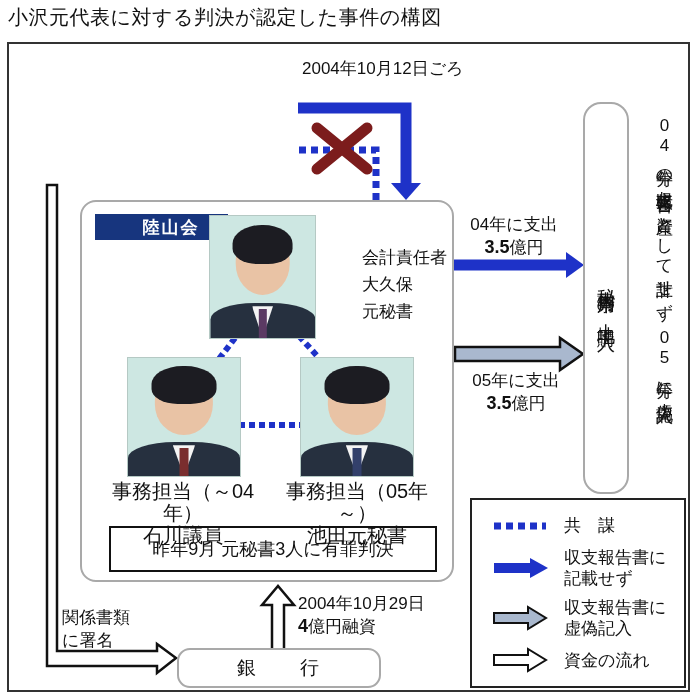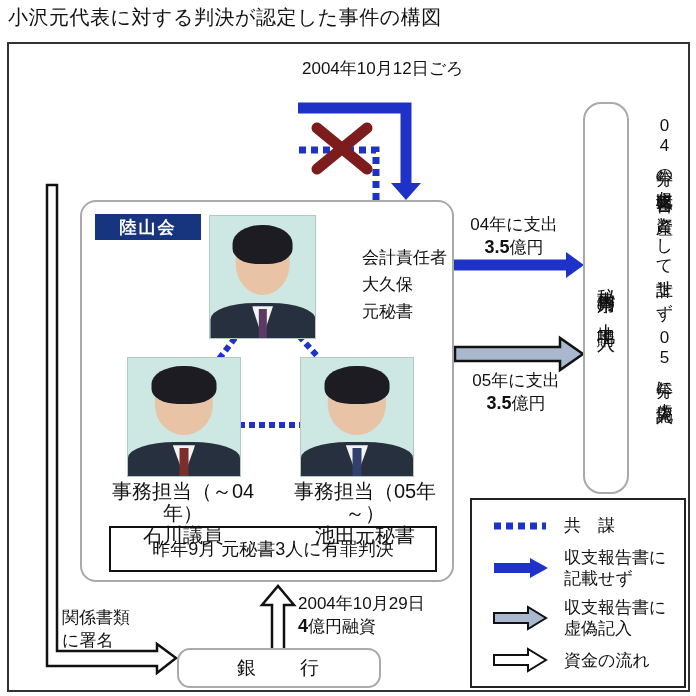--- a/index.html
+++ b/index.html
@@ -16,22 +16,22 @@
   .bank-box{left:177px;top:648px;width:200px;height:36px;border-radius:13px;display:flex;align-items:center;justify-content:center;
             font-size:19px;letter-spacing:2px;}
   .legend-box{left:470px;top:498px;width:216px;height:190px;border:2px solid #222;background:#fff;z-index:3;
               display:flex;flex-direction:column;justify-content:space-evenly;padding:4px 0 4px 20px;box-sizing:border-box;}
   .legend-row{display:flex;align-items:center;gap:16px;}
   .legend-label{font-size:17px;line-height:21px;}
   .svg-layer{left:0;top:0;width:696px;height:696px;z-index:1;pointer-events:none;}
   .txt{font-size:17px;line-height:23px;}
   .center{text-align:center;}
   .num{font-weight:bold;font-size:18px;}
-  .riku-label{left:13px;top:12px;width:106px;height:26px;background:#17357e;color:#fff;font-weight:bold;
-              font-size:17px;display:flex;align-items:center;justify-content:center;letter-spacing:2px;}
+  .riku-label{left:13px;top:12px;width:114px;height:26px;background:#17357e;color:#fff;font-weight:bold;
+              font-size:17px;display:flex;align-items:center;justify-content:center;letter-spacing:2px;padding-left:19px;}
   .vtext{writing-mode:vertical-rl;text-orientation:upright;}
   .side-note{left:622px;top:116px;height:352px;width:54px;font-size:17px;line-height:1.4;letter-spacing:1px;}
   .land-label{font-size:18px;letter-spacing:3px;}
   .photo{position:absolute;background:#cde7e2;border:1px solid #b5c9c4;overflow:hidden;}
   .photo .hair{position:absolute;top:7%;left:50%;transform:translateX(-50%);width:58%;height:32%;background:#1c1c22;border-radius:48% 48% 40% 40%;}
   .photo .head{position:absolute;top:13%;left:50%;transform:translateX(-50%);width:52%;height:52%;background:#e9c3a5;border-radius:46% 46% 50% 50%;}
   .photo .suit{position:absolute;bottom:-3%;left:50%;transform:translateX(-50%);width:100%;height:32%;background:#26303f;border-radius:42% 42% 0 0;}
   .photo .shirt{position:absolute;bottom:0;left:50%;transform:translateX(-50%);width:20%;height:26%;background:#f4f4f4;clip-path:polygon(0 0,100% 0,50% 100%);}
   .photo .tie{position:absolute;bottom:0;left:50%;transform:translateX(-50%);width:8%;height:24%;background:#3a57b0;}
   .verdict-box{left:27px;top:324px;width:324px;height:42px;border:2px solid #111;display:flex;align-items:center;justify-content:center;font-size:18px;}
@@ -102,21 +102,21 @@
       <div class="hair"></div>
       <div class="suit"></div>
       <div class="shirt"></div>
       <div class="tie" style="background:#33406b;"></div>
     </div>
 
     <div class="abs caption center" style="left:16px;top:278px;width:170px;">
       <div>事務担当（～04年）</div>
       <div>石川議員</div>
     </div>
-    <div class="abs caption center" style="left:190px;top:278px;width:170px;margin-left:8px;">
+    <div class="abs caption center" style="left:190px;top:278px;width:170px;">
       <div>事務担当（05年～）</div>
       <div>池田元秘書</div>
     </div>
 
     <div class="abs verdict-box">
       <span>昨年9月 元秘書3人に有罪判決</span>
     </div>
   </div>
 
   <div class="abs txt center" style="left:450px;top:214px;width:128px;line-height:22px;">

